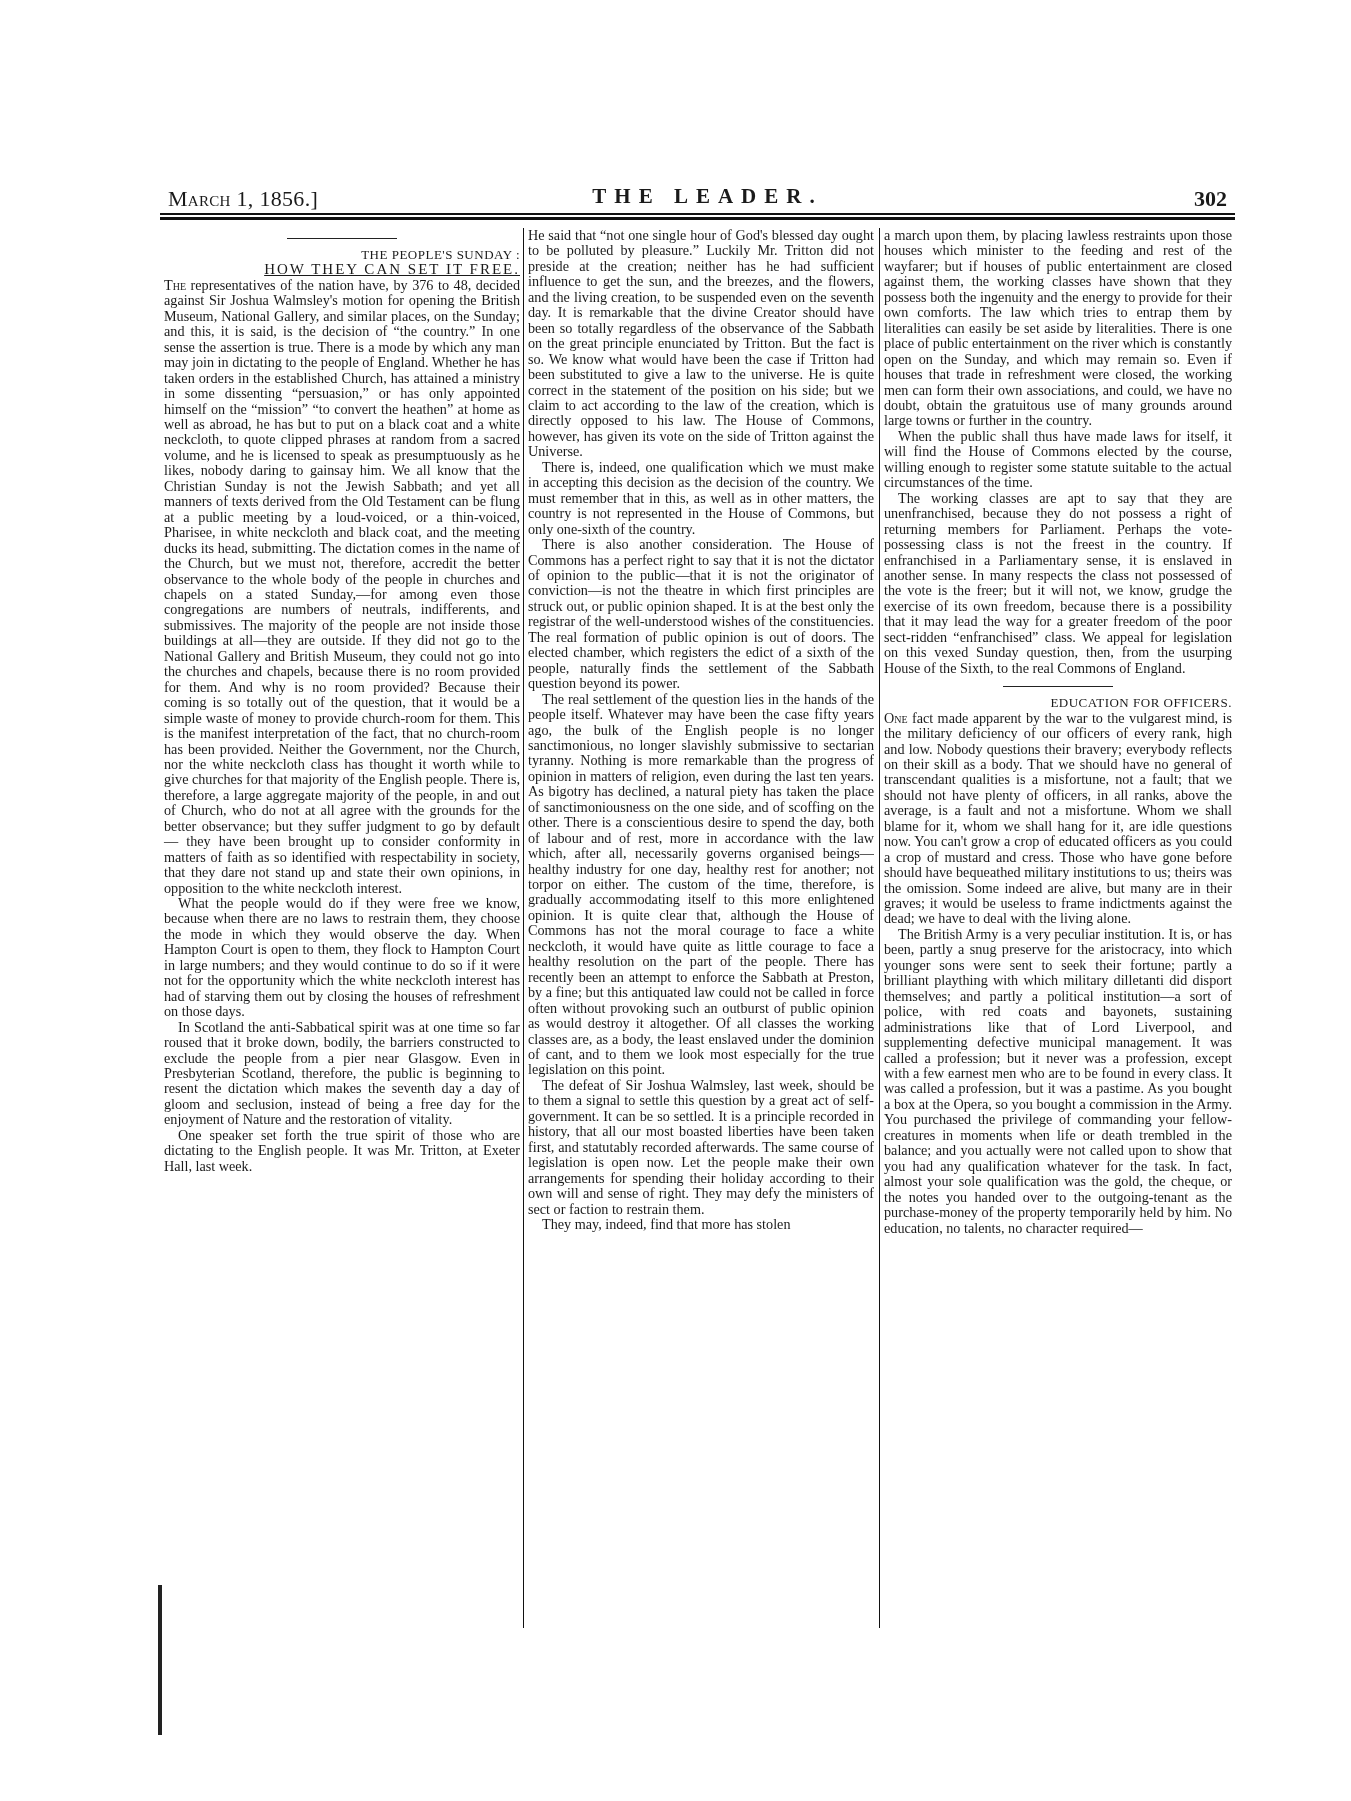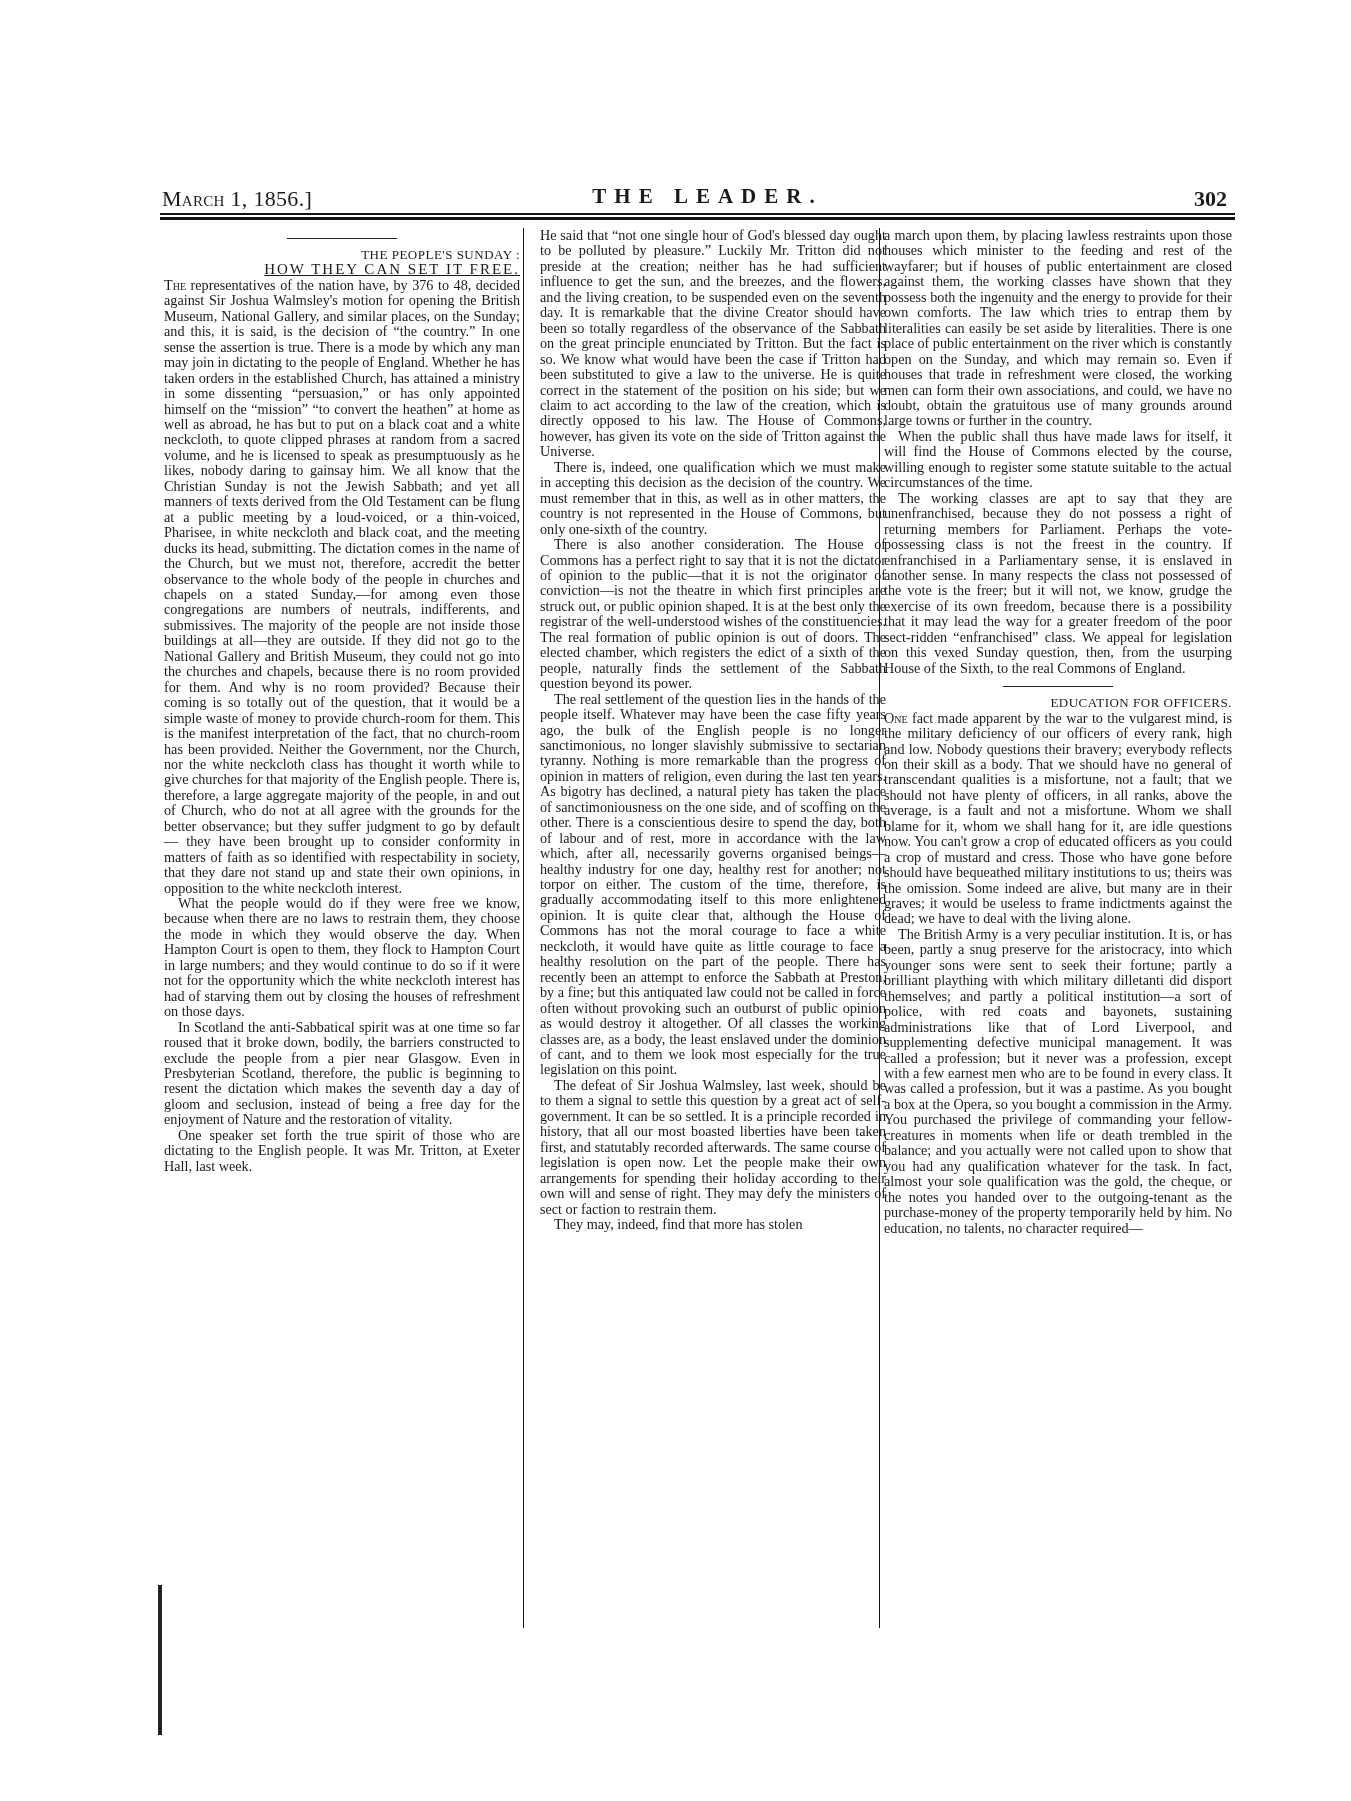--- a/index.html
+++ b/index.html
@@ -1,27 +1,27 @@
 <!DOCTYPE html>
 <html><head>
 <meta charset="utf-8">
 <style>
   html,body{margin:0;padding:0;background:#fff;}
   body{width:1351px;height:1801px;position:relative;overflow:hidden;font-family:"DejaVu Serif","Liberation Serif",serif;color:#1a1a1a;}
   .page{position:absolute;left:0;top:0;width:1351px;height:1801px;}
   .masthead{position:absolute;left:160px;top:182px;width:1075px;height:30px;}
-  .mh-date{position:absolute;left:2px;top:4px;font-family:"Liberation Serif",serif;font-size:22px;letter-spacing:0.3px;}
+  .mh-date{position:absolute;left:8px;top:4px;font-family:"Liberation Serif",serif;font-size:22px;letter-spacing:0.3px;}
   .mh-date .sc{font-variant:small-caps;}
   .mh-title{position:absolute;left:0;right:0;top:2px;text-align:center;font-family:"Liberation Serif",serif;font-weight:bold;font-size:21px;letter-spacing:8px;padding-left:20px;}
   .mh-page{position:absolute;right:8px;top:4px;font-family:"Liberation Serif",serif;font-size:22px;font-weight:bold;}
   .rule-thick{position:absolute;left:160px;top:213px;width:1075px;height:2px;background:#111;}
   .rule-thin{position:absolute;left:160px;top:217px;width:1075px;height:3px;background:#111;}
   .col{position:absolute;top:228px;font-family:"Liberation Serif",serif;font-size:14.2px;line-height:15.45px;text-align:justify;hyphens:none;}
   .col1{left:164px;width:356px;}
-  .col2{left:528px;width:346px;margin-left:12px;}
+  .col2{left:528px;width:346px;}
   .col3{left:884px;width:348px;}
   .vline{position:absolute;width:1px;background:#111;}
   .vl1{left:523px;top:228px;height:1400px;}
   .vl2{left:879px;top:228px;height:1400px;}
   .edgebar{position:absolute;left:158px;top:1585px;width:4px;height:150px;background:#222;}
   p{margin:0;text-indent:14px;}
   p.noindent{text-indent:0;}
   .sc{font-variant:small-caps;}
   .hdr{text-align:right;text-indent:0;letter-spacing:0.5px;}
   .hdr-main{font-size:13px;margin-top:4px;}

